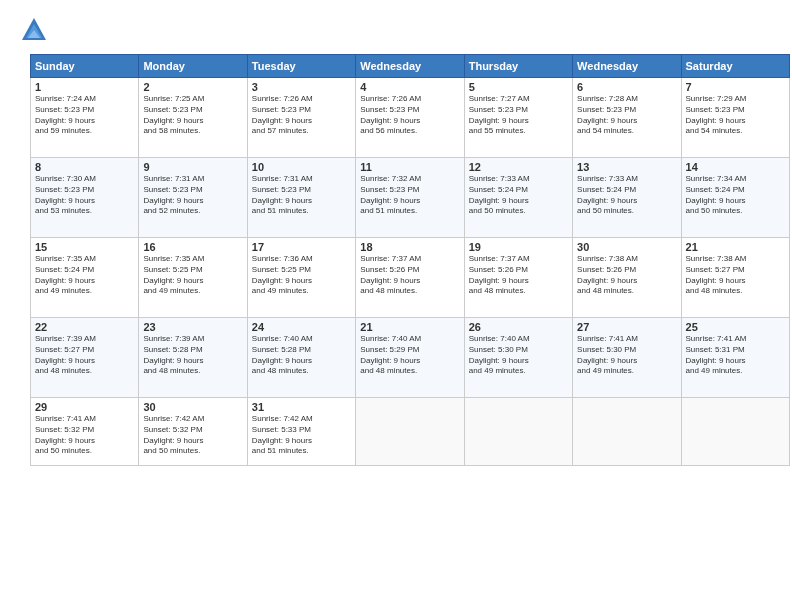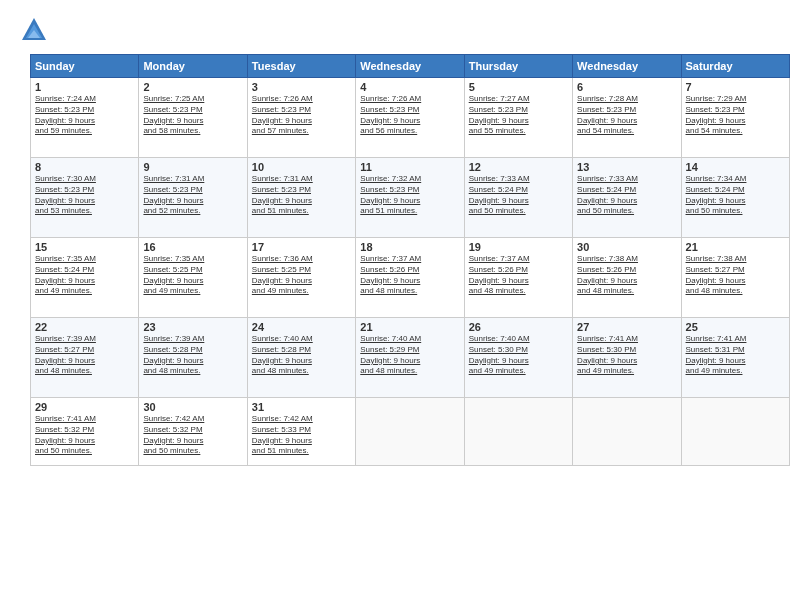--- a/index.html
+++ b/index.html
@@ -90,21 +90,20 @@
     .day-num {
       font-size: 11px;
       font-weight: bold;
       display: block;
       margin-bottom: 1px;
     }
     .cell-text {
       font-size: 8px;
       line-height: 1.35;
       color: #333;
-      text-decoration: underline;
     }
     .empty {
       background: #f9f9f9 !important;
     }
   </style>
 </head>
 <body>
 
 <div class="page">
   <div class="header">

